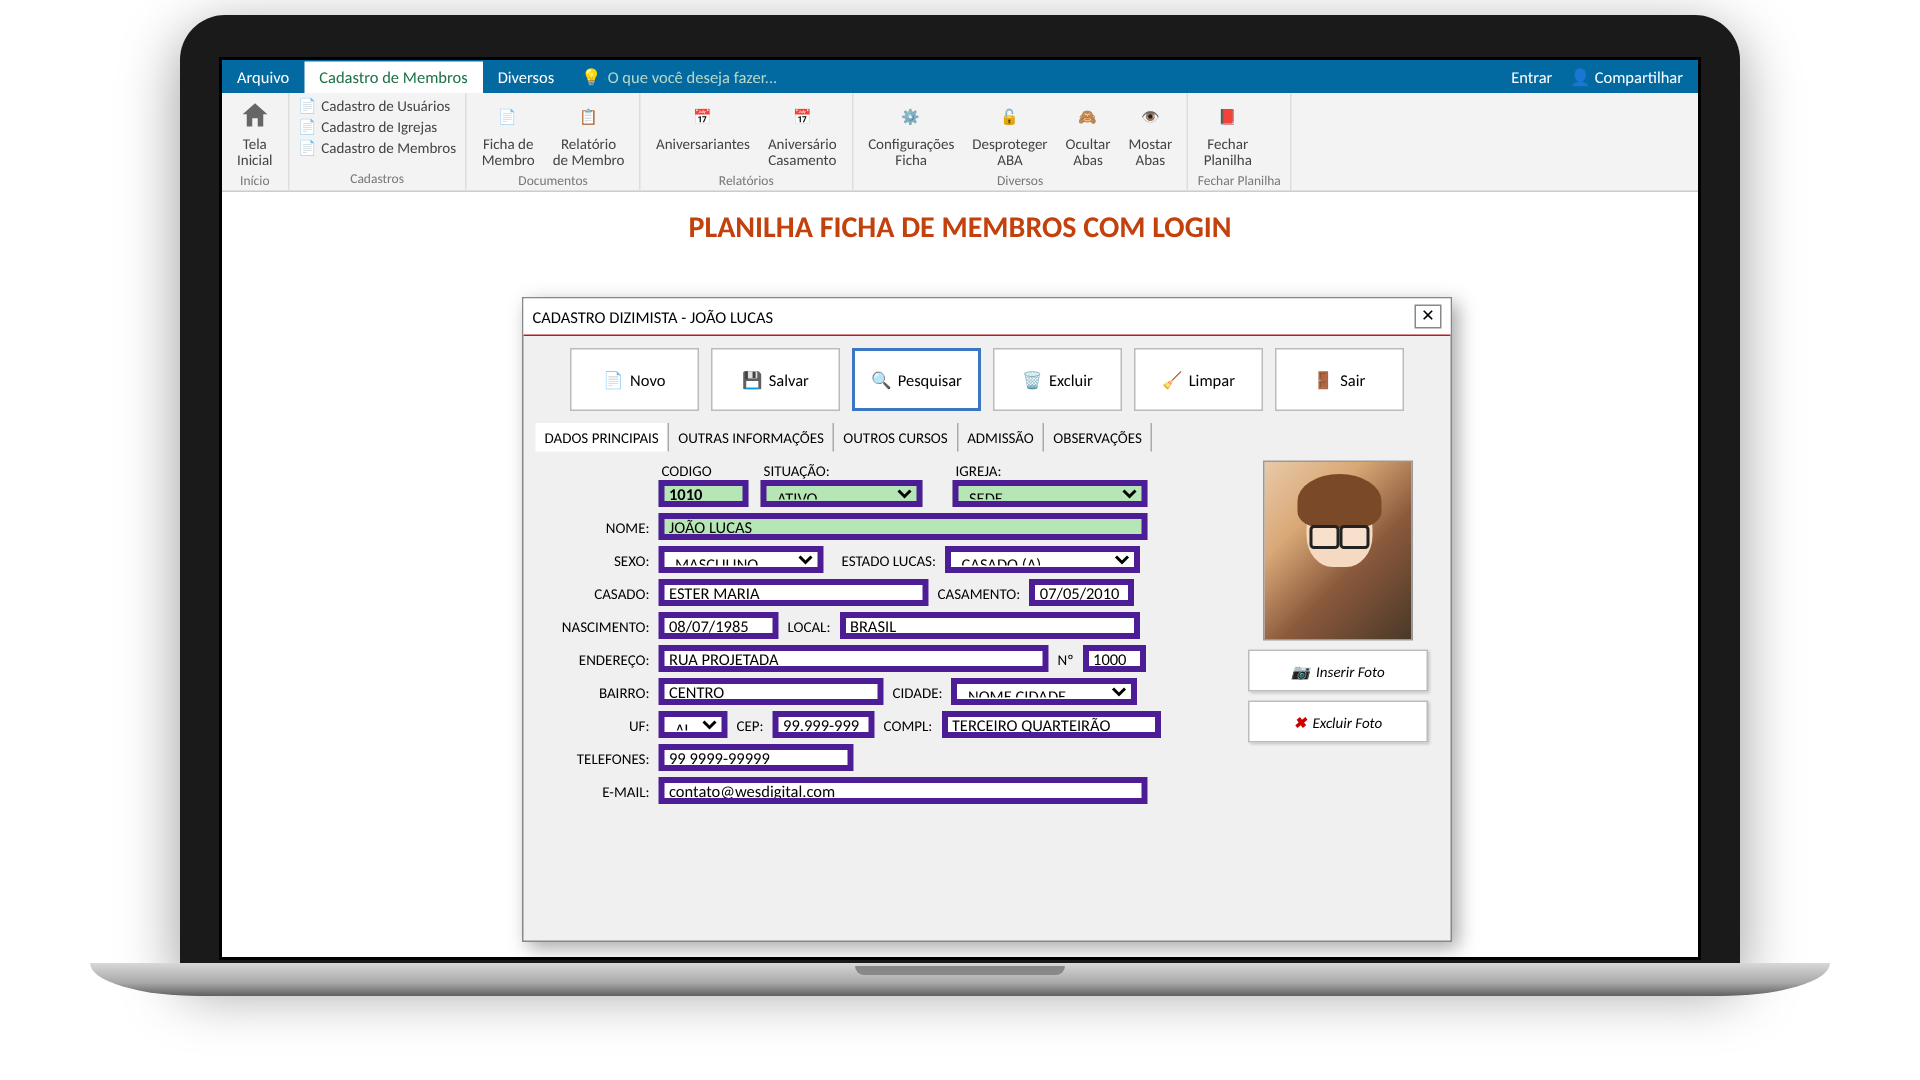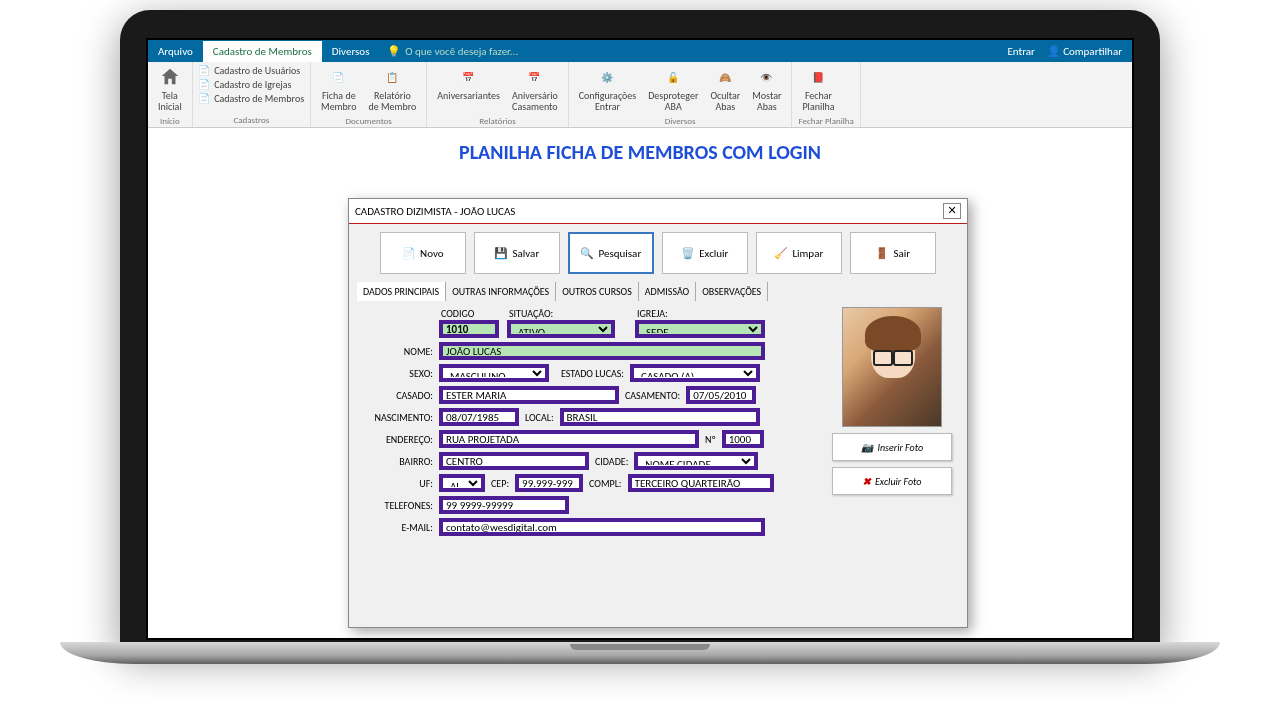--- a/index.html
+++ b/index.html
@@ -19,21 +19,21 @@
 
 .ribbon { display: flex; background: #f3f3f3; border-bottom: 1px solid #ccc; height: 66px; font-size: 10px; color: #444; }
 .ribbon-group { border-right: 1px solid #ddd; padding: 2px 6px; display: flex; flex-direction: column; }
 .ribbon-group .buttons { display: flex; gap: 4px; flex: 1; align-items: flex-start; }
 .ribbon-group .label { text-align: center; font-size: 9px; color: #777; padding-top: 1px; }
 .rb-btn { display: flex; flex-direction: column; align-items: center; gap: 2px; padding: 2px 4px; cursor: pointer; text-align: center; line-height: 1.1; }
 .rb-btn .ic { width: 22px; height: 22px; display: flex; align-items: center; justify-content: center; }
 .rb-list { display: flex; flex-direction: column; gap: 1px; font-size: 10px; }
 .rb-list div { display: flex; align-items: center; gap: 3px; cursor: pointer; }
 
-.page-title { text-align: center; font-size: 20px; font-weight: bold; color: #1d4ed8; padding: 12px 0 8px; }
+.page-title { text-align: center; font-size: 20px; font-weight: bold; color: #c2410c; padding: 12px 0 8px; }
 
 .dialog { position: absolute; top: 158px; left: 200px; width: 620px; height: 430px; background: #f0f0f0; border: 1px solid #888; box-shadow: 4px 4px 12px rgba(0,0,0,0.35); font-size: 11px; }
 .dlg-title { display: flex; justify-content: space-between; align-items: center; background: #fff; border-bottom: 1px solid #b91c1c; padding: 4px 6px; font-size: 11px; }
 .dlg-title .x { width: 18px; height: 16px; border: 1px solid #888; text-align: center; line-height: 14px; cursor: pointer; }
 
 .toolbar { display: flex; gap: 8px; padding: 8px 10px; justify-content: center; }
 .toolbar button { width: 86px; height: 42px; background: #fff; border: 1px solid #bbb; display: flex; align-items: center; justify-content: center; gap: 4px; font-size: 11px; cursor: pointer; }
 .toolbar button.active { border: 2px solid #3a76c2; }
 
 .form-tabs { display: flex; gap: 0; padding: 0 8px; font-size: 10px; }
@@ -143,21 +143,21 @@
 Casamento</span>
             </div>
     </div>
     <div class="label">Relatórios</div>
   </div>
   <div class="ribbon-group">
     <div class="buttons">
       <div class="rb-btn">
               <span class="ic">⚙️</span>
               <span style="white-space:pre-line">Configurações
-Entrar</span>
+Ficha</span>
             </div>
       <div class="rb-btn">
               <span class="ic">🔓</span>
               <span style="white-space:pre-line">Desproteger
 ABA</span>
             </div>
       <div class="rb-btn">
               <span class="ic">🙈</span>
               <span style="white-space:pre-line">Ocultar
 Abas</span>

